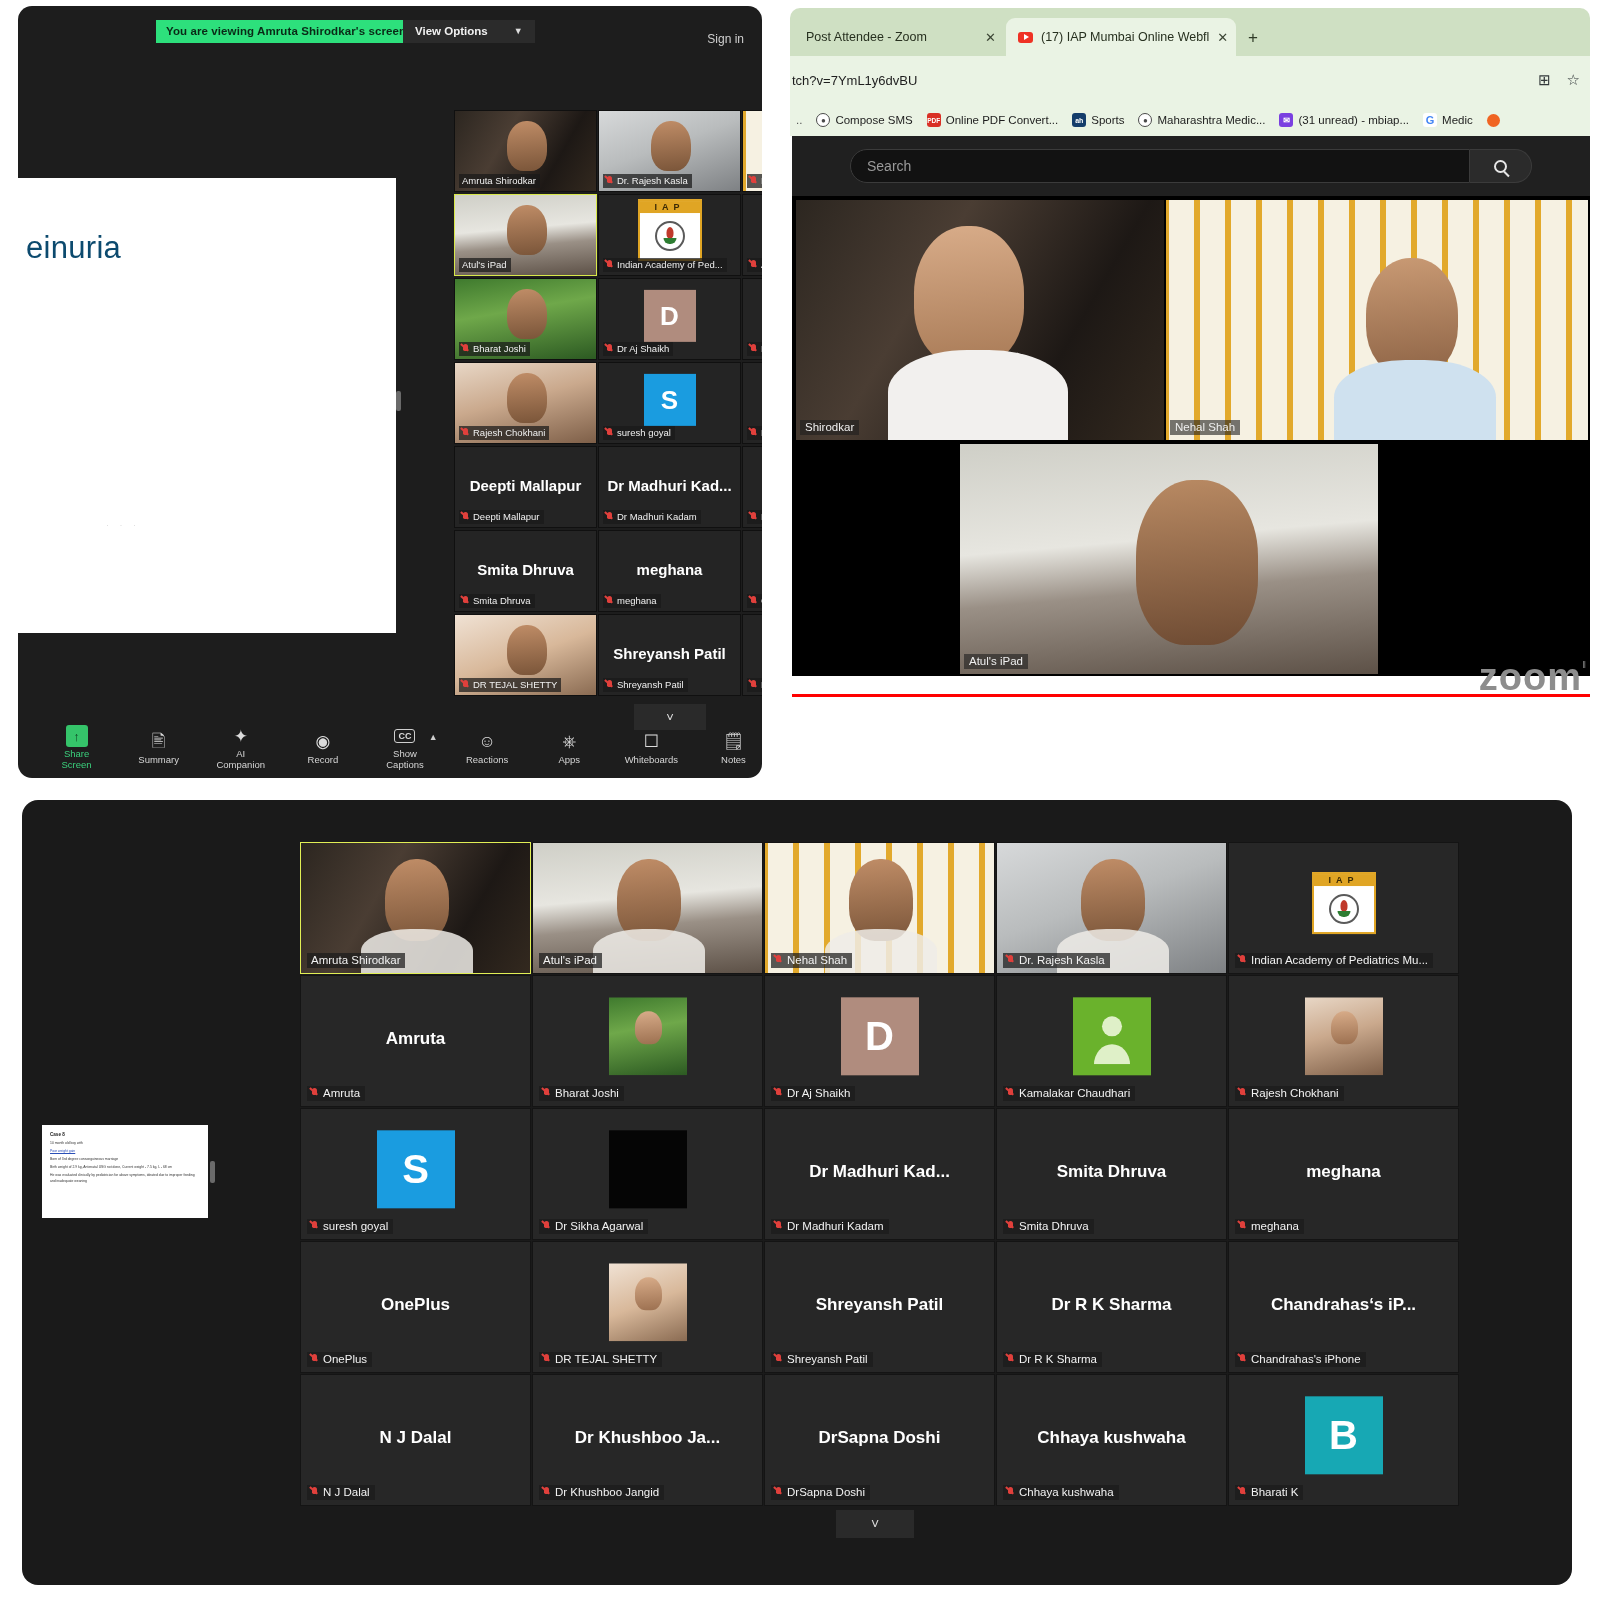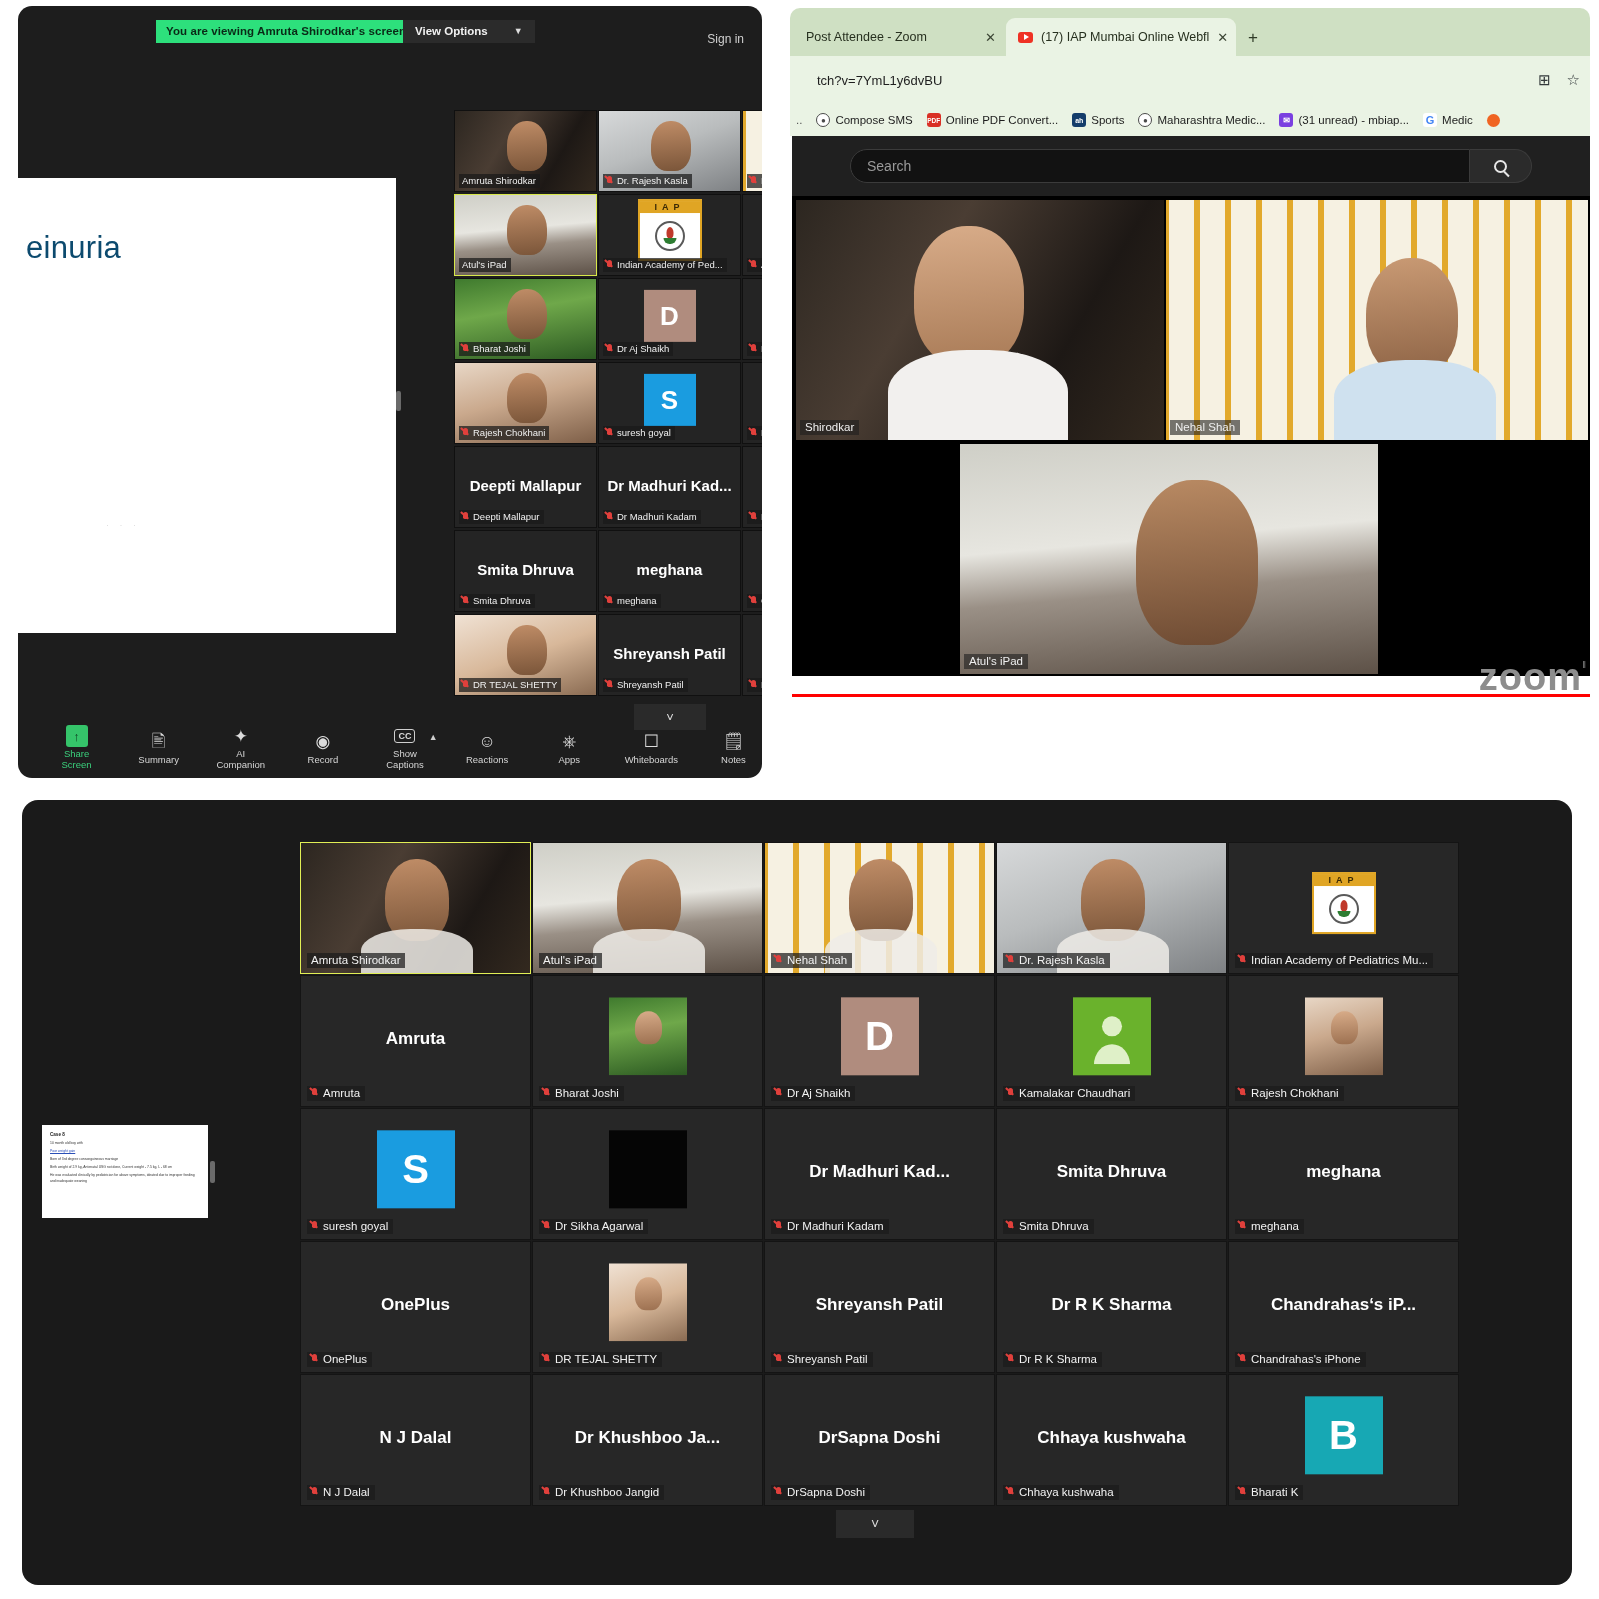--- a/index.html
+++ b/index.html
@@ -132,21 +132,21 @@
   .ctab .x { margin-left: auto; font-size: 13px; color: #3a4433; }
   .yticon { width: 15px; height: 11px; background: #ef3124; border-radius: 3px;
             position: relative; flex: none; }
   .yticon::after { content:''; position:absolute; left:5.5px; top:2.5px;
             border-left: 5px solid #fff; border-top: 3px solid transparent; border-bottom: 3px solid transparent; }
   .newtab { position: absolute; left: 458px; top: 20px; font-size: 17px; color: #2f3a27; }
   .chrome-omnibox {
     position: absolute; left: 0; top: 48px; width: 100%; height: 48px;
     background: #eaf3e4; display: flex; align-items: center;
   }
-  .urltext { font-size: 13px; color: #1e1e1e; padding-left: 2px; margin-left: 25px; }
+  .urltext { font-size: 13px; color: #1e1e1e; padding-left: 2px; }
   .omni-right { margin-left: auto; display: flex; align-items: center; gap: 16px; padding-right: 10px; }
   .chrome-bookmarks {
     position: absolute; left: 0; top: 96px; width: 100%; height: 32px;
     background: #eaf3e4; display: flex; align-items: center; gap: 14px;
     font-size: 11.5px; color: #1d1d1d; padding-left: 2px; white-space: nowrap;
   }
   .bmk { display: flex; align-items: center; gap: 5px; }
   .bmkico { width: 14px; height: 14px; border-radius: 3px; flex: none;
             display:flex; align-items:center; justify-content:center; font-size: 8px; color: #fff; font-weight: bold; }
   .globe { border: 1.6px solid #4a4a4a; border-radius: 50%; background: #fff; color: #4a4a4a; }

